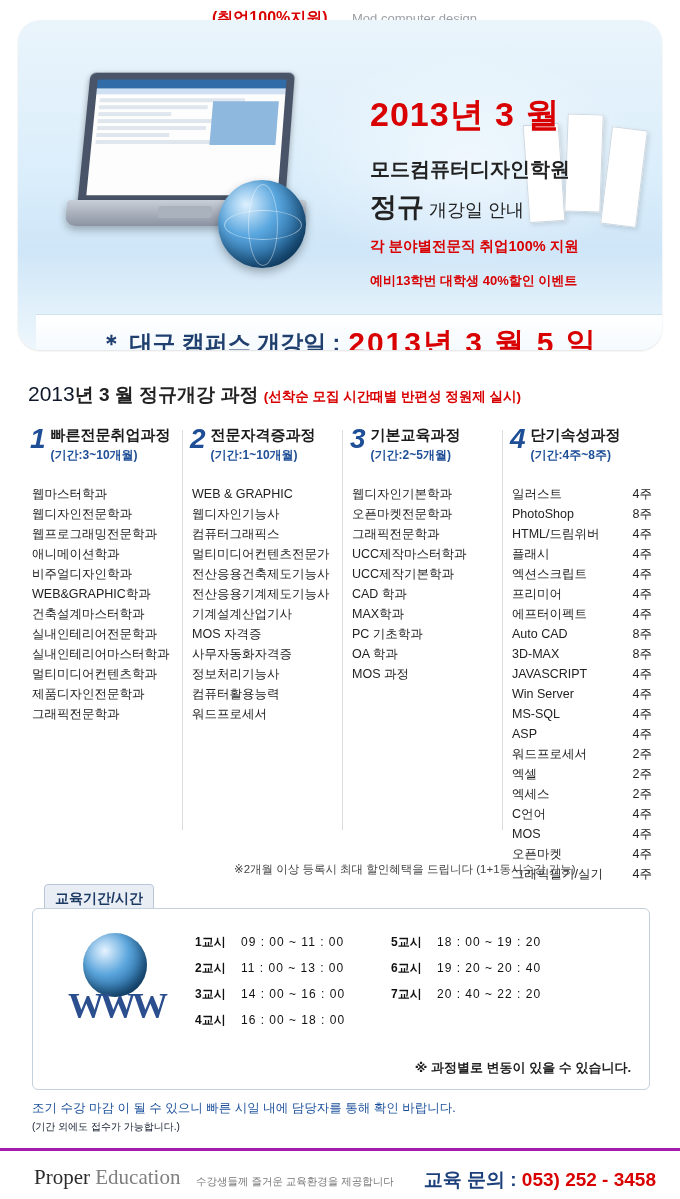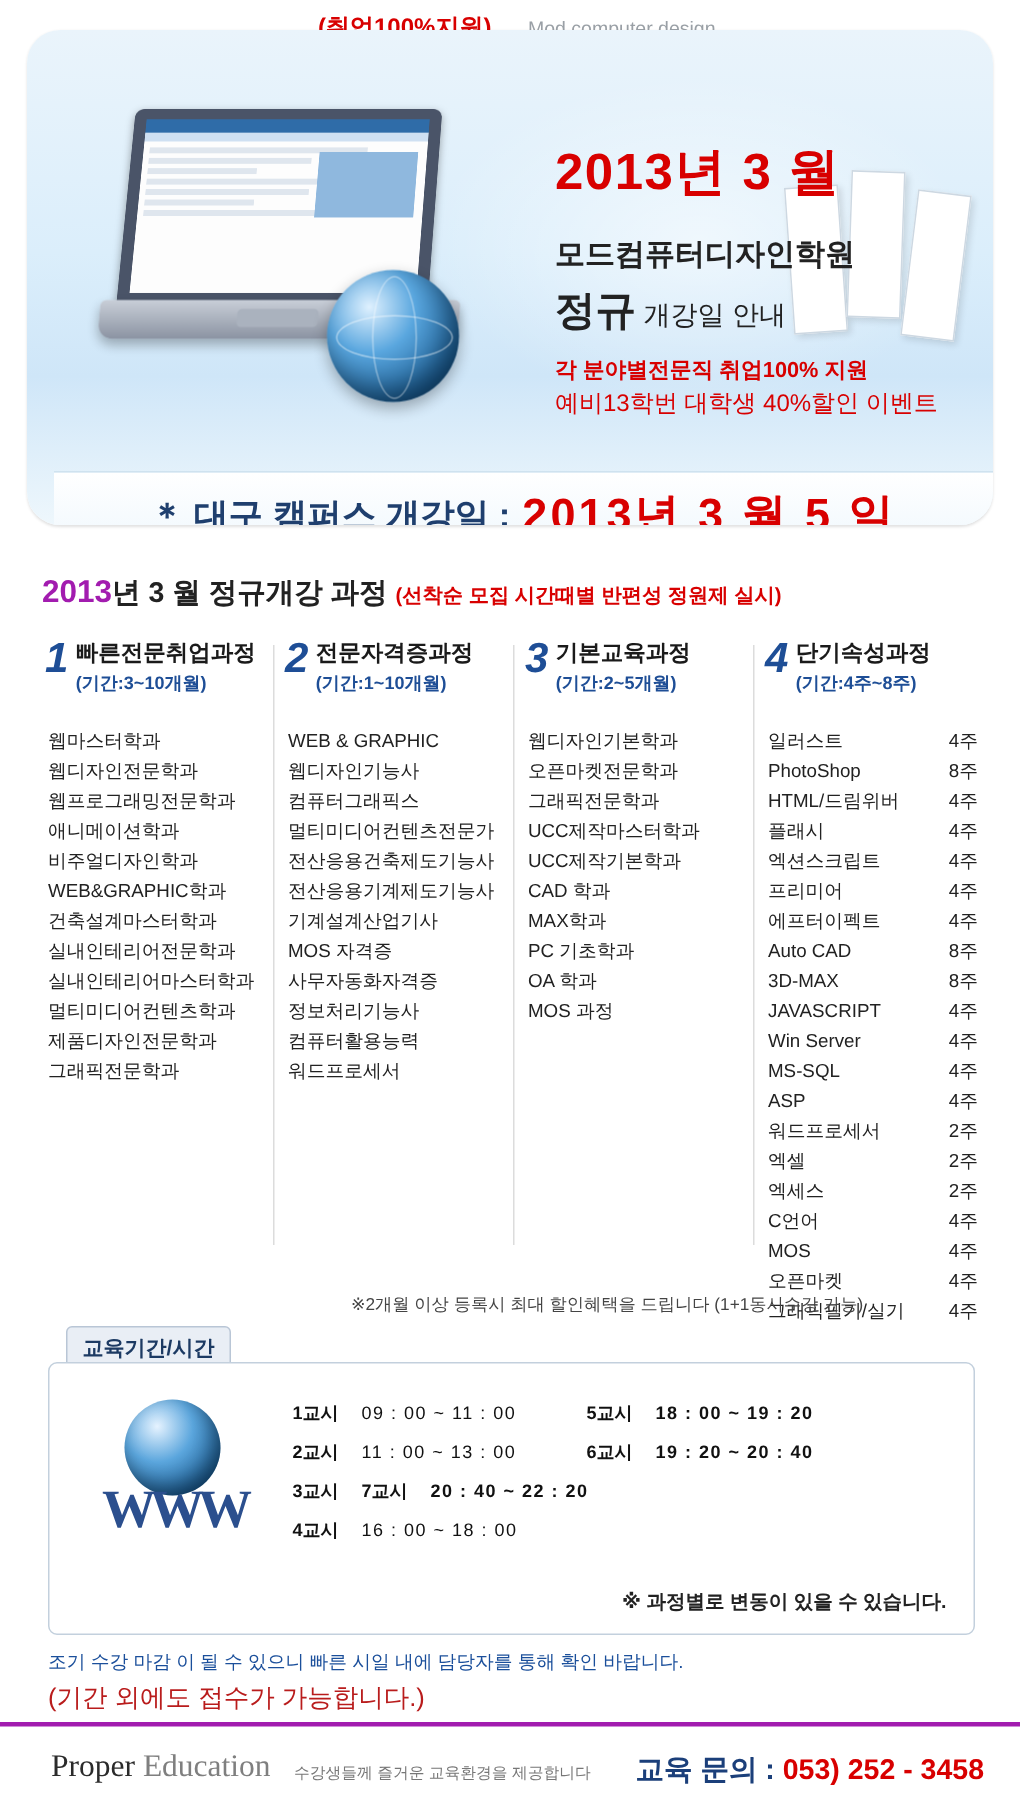--- a/index.html
+++ b/index.html
@@ -97,39 +97,39 @@
     margin-top:18px;font-size:20px;color:#222;font-weight:bold;
   }
   .hero-reg{
     margin-top:6px;font-size:18px;color:#222;
   }
   .hero-reg b{font-size:27px;font-weight:bold;}
   .hero-sub1{
     margin-top:12px;font-size:14.5px;font-weight:bold;color:#d80000;
   }
   .hero-sub2{
-    margin-top:3px;font-size:16px;font-weight:normal;color:#d80000;
+    margin-top:16px;font-size:13px;font-weight:bold;color:#d80000;
   }
   .campus-bar{
     position:absolute;left:18px;top:294px;width:644px;height:56px;
     background:linear-gradient(180deg,#ffffff,#eef7fd);
     border-top:1px solid #cfe2ef;
     display:flex;align-items:center;
   }
   .campus-label{
     margin-left:64px;font-size:23px;font-weight:bold;color:#1f3f6e;
   }
   .campus-date{
     margin-left:8px;font-size:30px;font-weight:bold;color:#d80000;letter-spacing:2px;
   }
   
   .sec-title{
     position:absolute;left:28px;top:382px;width:630px;font-size:19px;color:#222;
   }
-  .sec-title .red{color:#a21caf;font-weight:bold;font-size:21px;}
+  .sec-title .red{color:#0f172a;font-weight:normal;font-size:21px;}
   .sec-title .blk{font-weight:bold;}
   .sec-title .small-red{color:#d80000;font-size:13.5px;font-weight:bold;}
   
   .cols{
     position:absolute;left:24px;top:424px;width:632px;height:430px;
   }
   .col{
     position:absolute;top:0;width:152px;height:430px;
   }
   .col.c1{left:6px;}
@@ -185,30 +185,30 @@
   }
   .periods{
     position:absolute;left:162px;top:20px;width:444px;
   }
   .prow{
     display:flex;font-size:12px;color:#111;line-height:26px;white-space:nowrap;
   }
   .prow .lbl{font-weight:bold;width:46px;}
   .prow .val{letter-spacing:1px;width:150px;}
   .prow .lbl2{font-weight:bold;width:46px;}
-  .prow .val2{letter-spacing:1px;font-weight:bold;}
+  .prow .val2{letter-spacing:1px;}
   .timenote{
     position:absolute;right:18px;bottom:12px;font-size:13px;font-weight:bold;color:#222;
   }
   
   .foot1{
     position:absolute;left:32px;top:1100px;font-size:12.5px;color:#1b4f9b;
   }
   .foot2{
-    position:absolute;left:32px;top:1120px;font-size:17px;color:#b91c1c;
+    position:absolute;left:32px;top:1120px;font-size:10px;color:#0f172a;
   }
   .brandbar{
     position:absolute;left:0;top:1148px;width:680px;height:51px;
     border-top:3px solid #a21caf;background:#fff;
   }
   .brand{
     position:absolute;left:34px;top:14px;font-size:21px;color:#2b2b2b;
     font-family:"Liberation Serif",serif;
   }
   .brand .b2{color:#7f7f7f;}
@@ -458,20 +458,21 @@
       <span class="val2">18 : 00 ~ 19 : 20</span>
     </div>
     <div class="prow">
       <span class="lbl">2교시</span>
       <span class="val">11 : 00 ~ 13 : 00</span>
       <span class="lbl2">6교시</span>
       <span class="val2">19 : 20 ~ 20 : 40</span>
     </div>
     <div class="prow">
       <span class="lbl">3교시</span>
+      <span class="val">14 : 00 ~ 16 : 00</span>
       <span class="lbl2">7교시</span>
       <span class="val2">20 : 40 ~ 22 : 20</span>
     </div>
     <div class="prow">
       <span class="lbl">4교시</span>
       <span class="val">16 : 00 ~ 18 : 00</span>
       <span class="lbl2"></span>
       <span class="val2"></span>
     </div>
   </div>

